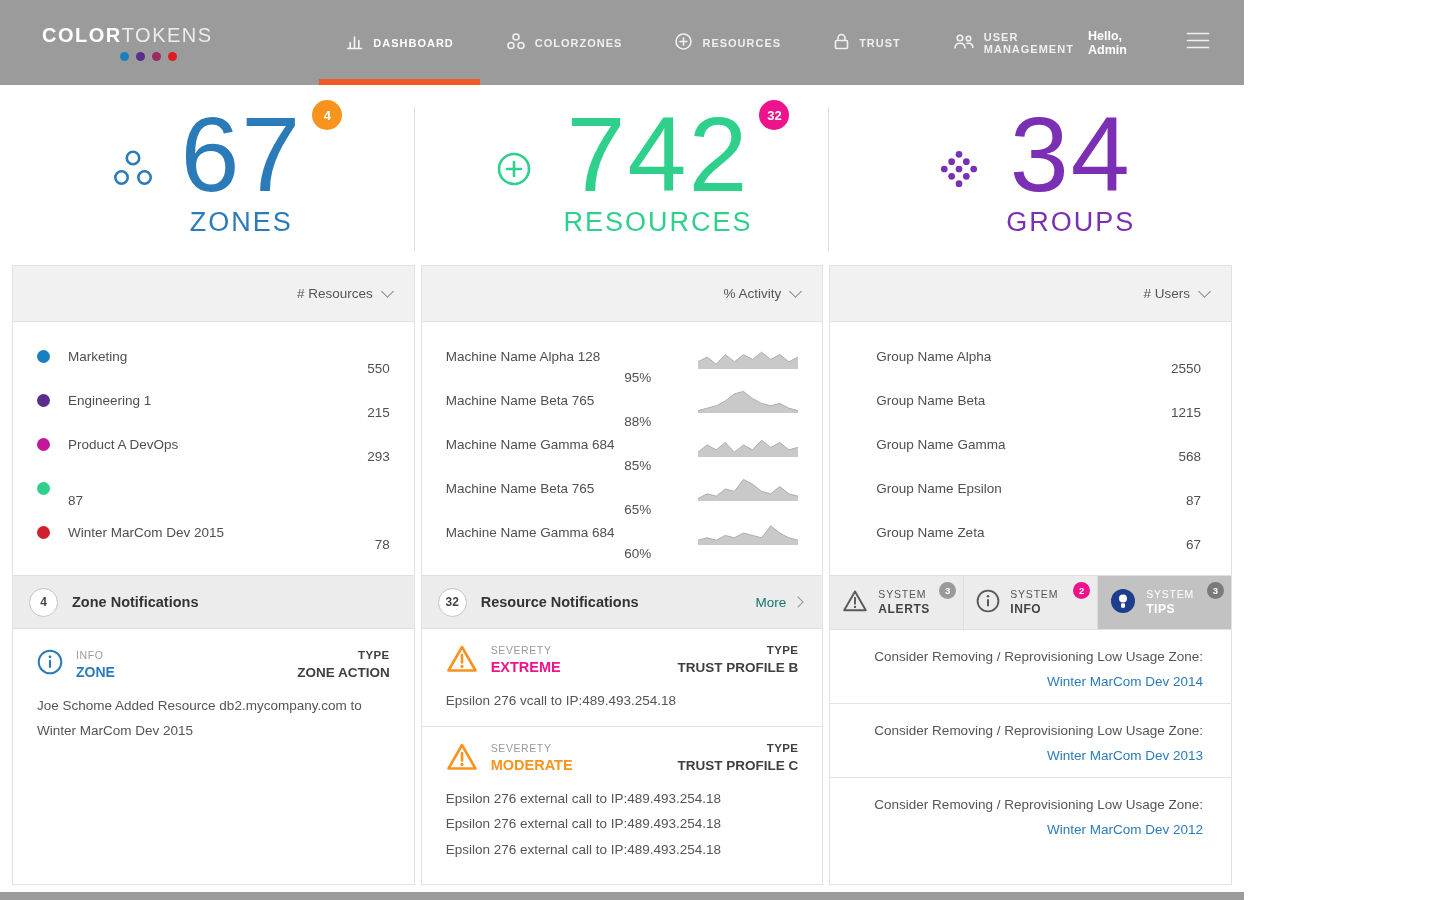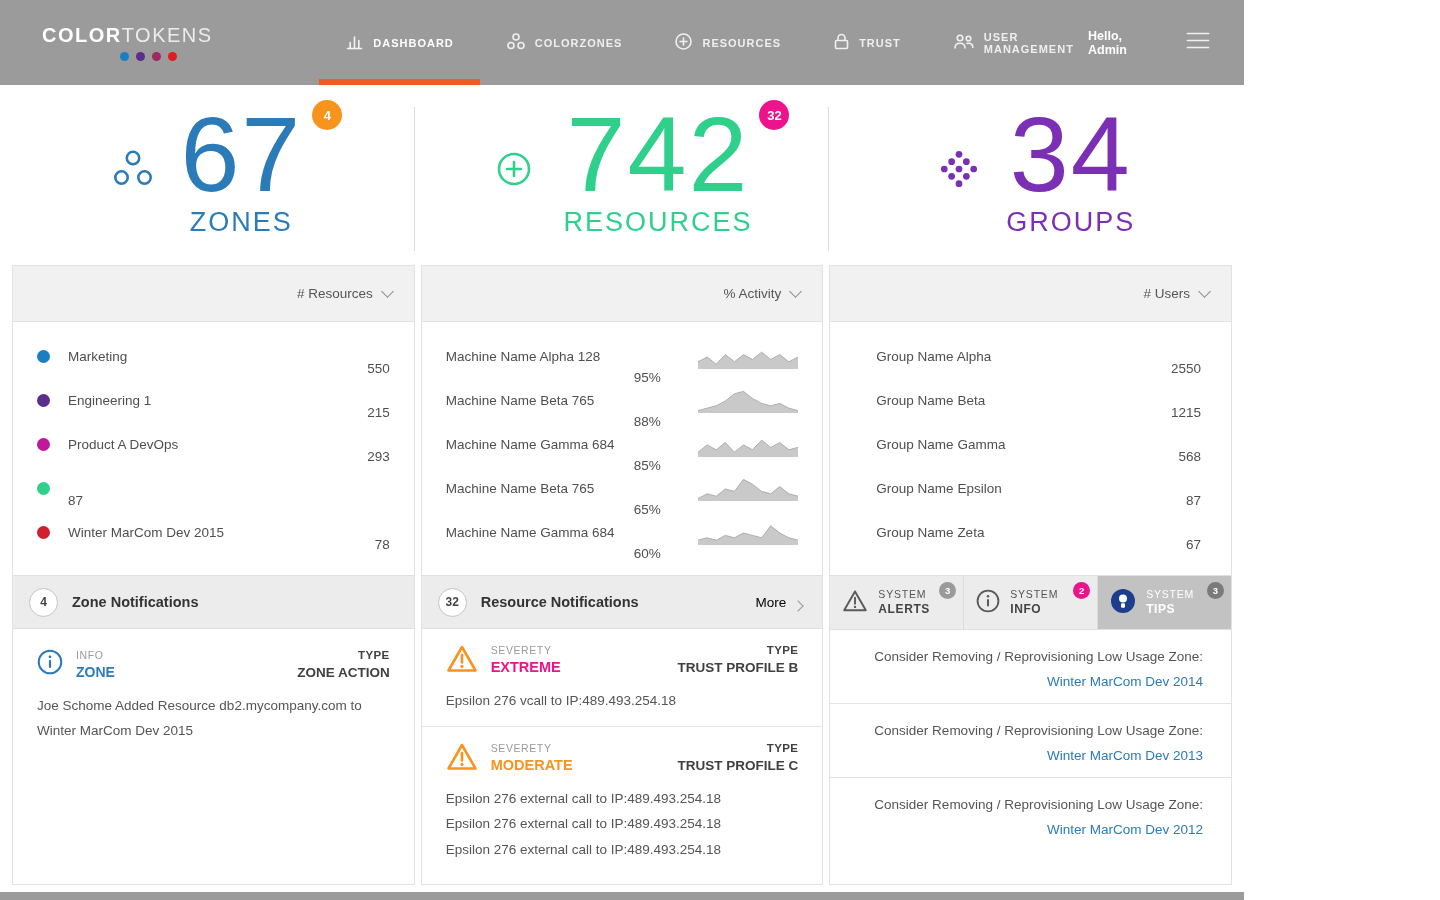--- a/index.html
+++ b/index.html
@@ -42,30 +42,30 @@
               color:#555;font-size:13.5px;cursor:pointer;}
   .chev-down{width:8px;height:8px;border-right:1.5px solid #888;border-bottom:1.5px solid #888;
              transform:rotate(45deg);margin-top:-5px;}
   .chev-right{width:7px;height:7px;border-right:1.5px solid #999;border-top:1.5px solid #999;
               transform:rotate(45deg);display:inline-block;}
   .list{height:253px;padding-top:12px;box-sizing:border-box;}
   .row{height:44px;display:flex;align-items:center;padding:0 24px;font-size:13.5px;color:#4f4f4f;cursor:pointer;}
   .dot{width:13px;height:13px;border-radius:50%;margin-right:18px;flex:0 0 13px;}
   .row .name{flex:1;}
   .row .val{text-align:left;margin-top:24px;}
-  .row .pct{width:46px;text-align:center;margin-right:28px;margin-top:42px;}
+  .row .pct{width:46px;text-align:left;margin-right:28px;margin-top:42px;}
   .spark{width:100px;height:26px;flex:0 0 100px;}
   .grp-row{padding-left:46px;padding-right:30px;}
 
   .section-head{height:54px;background:#ececec;border-top:1px solid #e0e0e0;border-bottom:1px solid #e0e0e0;
                 display:flex;align-items:center;gap:14px;padding:0 16px;box-sizing:border-box;}
   .circle-badge{width:27px;height:27px;border-radius:50%;background:#fff;border:1px solid #c4c4c4;
                 display:flex;align-items:center;justify-content:center;font-size:12px;font-weight:700;color:#444;}
   .section-title{font-size:14.5px;font-weight:700;color:#333;}
-  .more{margin-left:auto;display:flex;align-items:flex-end;gap:8px;color:#000000;font-size:13.5px;cursor:pointer;padding-right:4px;}
+  .more{margin-left:auto;display:flex;align-items:center;gap:8px;color:#0f766e;font-size:13.5px;cursor:pointer;padding-right:4px;}
 
   
   .notif{padding:20px 24px;}
   .notif-top{display:flex;justify-content:space-between;align-items:flex-start;}
   .notif-left{display:flex;gap:13px;align-items:flex-start;}
   .mini-label{font-size:10.5px;color:#9a9a9a;letter-spacing:0.6px;}
   .info-val{font-size:14px;font-weight:700;color:#2b7bb9;margin-top:3px;}
   .type-col{text-align:right;}
   .type-label{font-size:11.5px;font-weight:700;color:#3f3f3f;letter-spacing:0.4px;}
   .type-val{font-size:13.5px;font-weight:700;color:#3f3f3f;margin-top:4px;}

